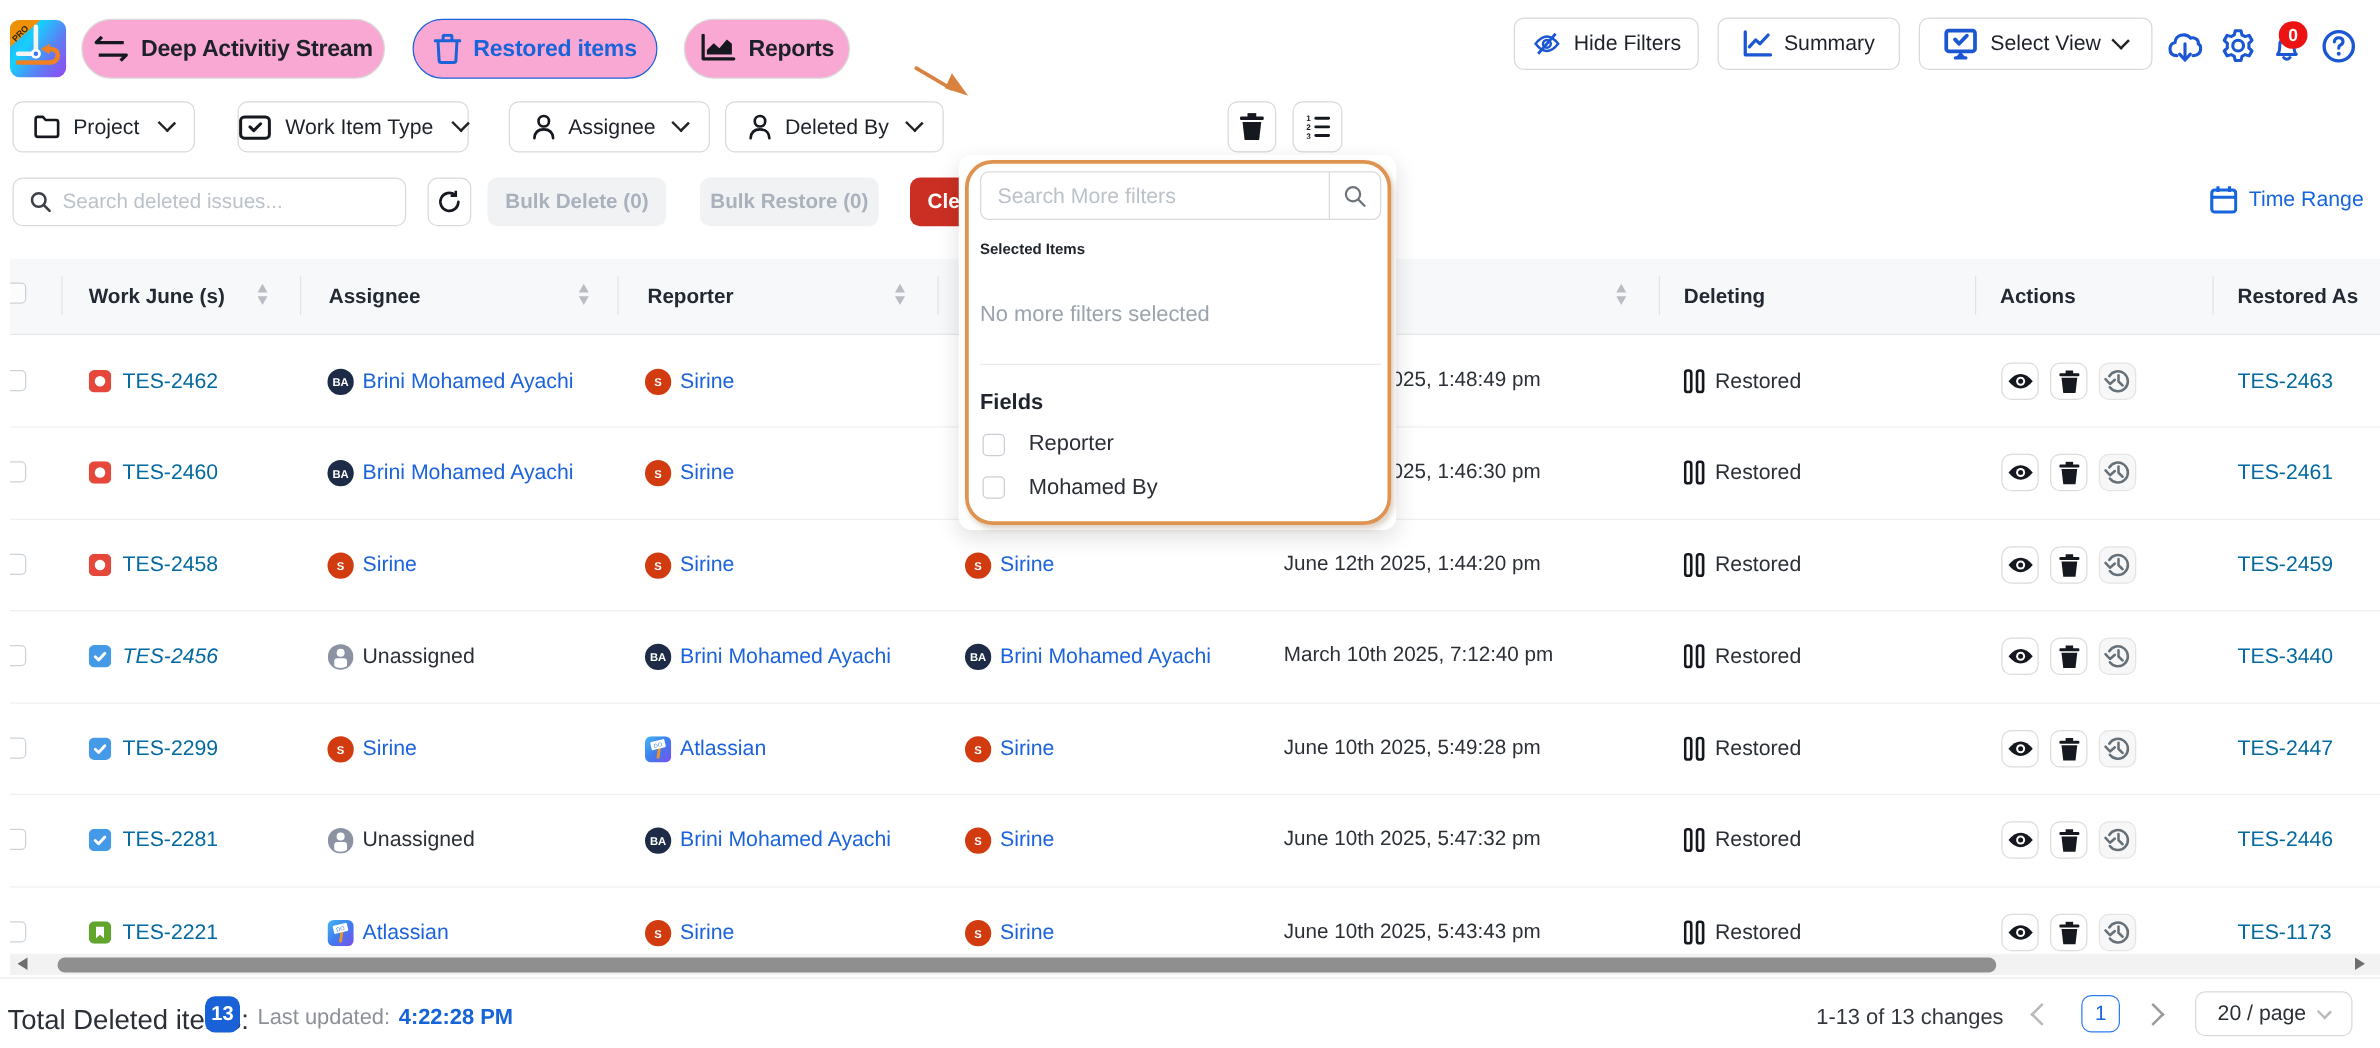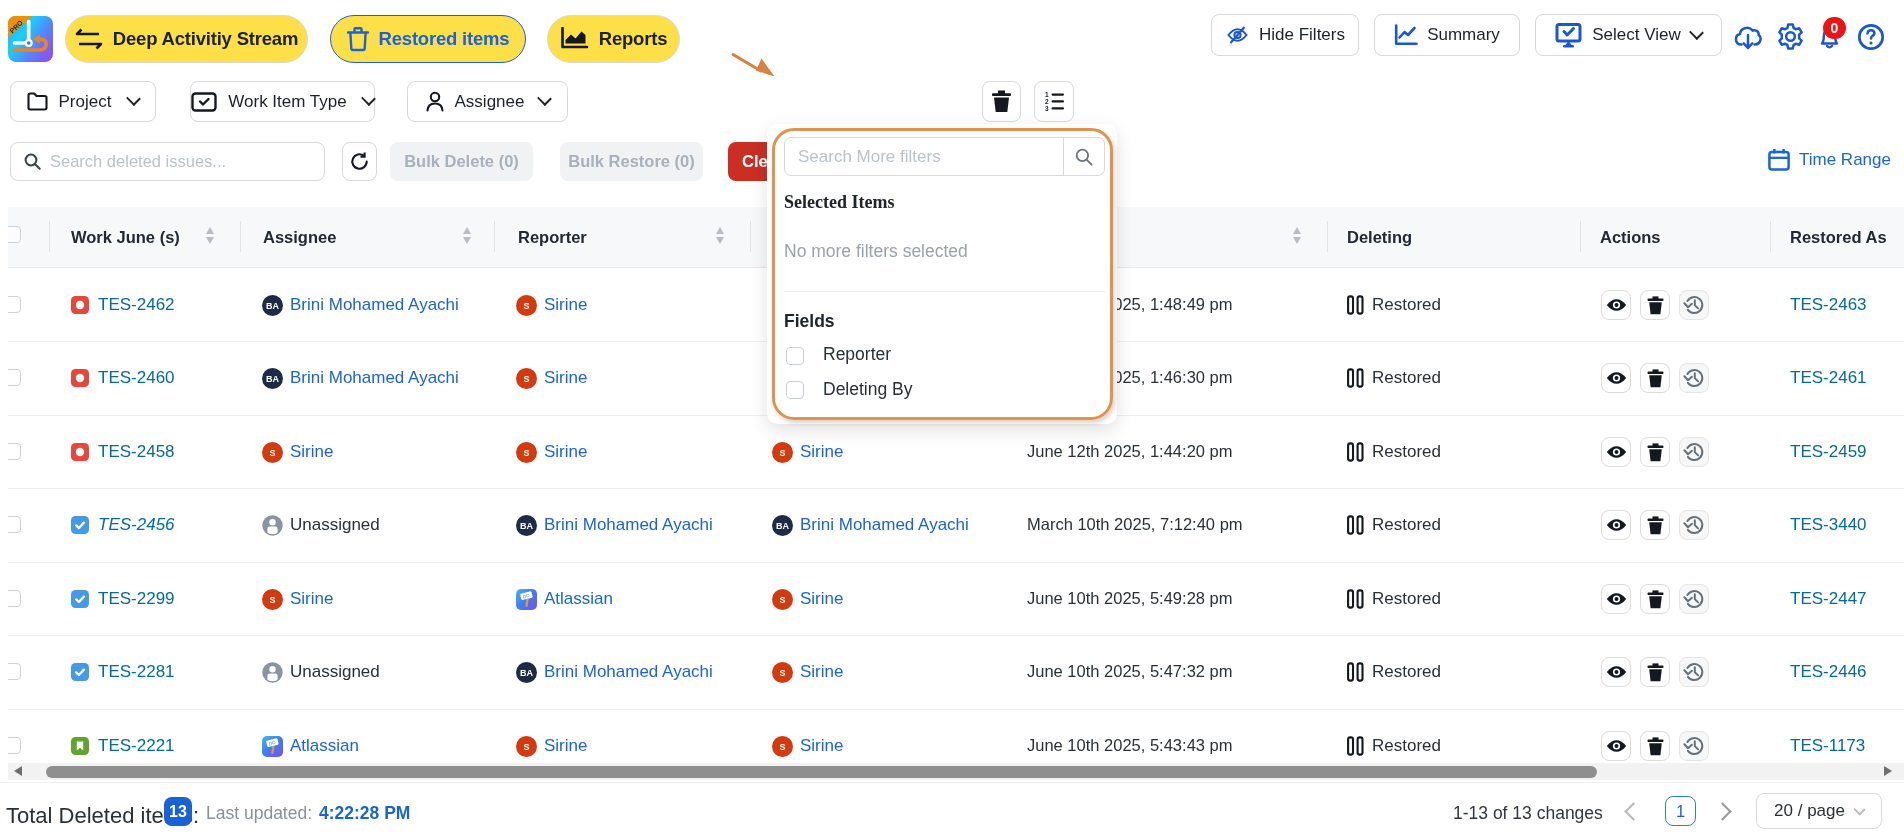--- a/index.html
+++ b/index.html
@@ -1,21 +1,21 @@
 <!DOCTYPE html>
 <html><head>
 <meta charset="utf-8">
 <style>
 * { margin:0; padding:0; box-sizing:border-box; }
 html,body { width:1904px; height:838px; overflow:hidden; background:#fff;
   font-family:"Liberation Sans", sans-serif; }
 .abs { position:absolute; }
 #stage { position:relative; width:1904px; height:838px; background:#fff; overflow:hidden; }
 .pill { position:absolute; display:flex; align-items:center; justify-content:center;
-  background:#fde047; border:1px solid #d9d9d9; border-radius:24px; height:48px;
+  background:#f9a8d4; border:1px solid #d9d9d9; border-radius:24px; height:48px;
   font-size:18.5px; font-weight:700; letter-spacing:-0.2px; color:#1d2129; gap:10px; }
 .btn { position:absolute; display:flex; align-items:center; justify-content:center;
   background:#fff; border:1px solid #d9d9d9; border-radius:8px; height:42px;
   font-size:17px; color:#1d2129; gap:9px; }
 .fbtn { position:absolute; display:flex; align-items:center; justify-content:center;
   background:#fff; border:1px solid #d9d9d9; border-radius:8px; height:41px;
   font-size:17px; color:#1d2129; }
 .link { color:#0369a1; }
 .hdrcell { position:absolute; font-weight:700; font-size:16.5px; color:#222933; top:228px; }
 .sep { position:absolute; width:1px; background:#e2e2e2; top:221px; height:31px; }
@@ -142,20 +142,28 @@
   <span class="chev" style="margin-left:5px;"></span>
 </div>
 <div class="fbtn" style="left:407px; top:81px; width:161px; gap:10px;">
   <svg width="20" height="21" viewBox="0 0 20 21">
     <circle cx="10" cy="6" r="4.2" stroke="#15191f" stroke-width="2.1" fill="none"></circle>
     <path d="M2.5 19.5 Q3 12.5 10 12.5 Q17 12.5 17.5 19.5" stroke="#15191f" stroke-width="2.1" fill="none" stroke-linecap="round"></path>
   </svg>
   <span>Assignee</span>
   <span class="chev" style="margin-left:5px;"></span>
 </div>
+<div class="fbtn" style="left:580px; top:81px; width:175px; gap:10px;">
+  <svg width="20" height="21" viewBox="0 0 20 21">
+    <circle cx="10" cy="6" r="4.2" stroke="#15191f" stroke-width="2.1" fill="none"></circle>
+    <path d="M2.5 19.5 Q3 12.5 10 12.5 Q17 12.5 17.5 19.5" stroke="#15191f" stroke-width="2.1" fill="none" stroke-linecap="round"></path>
+  </svg>
+  <span>Deleted By</span>
+  <span class="chev" style="margin-left:5px;"></span>
+</div>
 <div class="fbtn" style="left:982px; top:81px; width:39px;">
   <svg width="21" height="23" viewBox="0 0 21 23">
     <rect x="1" y="3.2" width="19" height="2.8" rx="1" fill="#15191f"></rect>
     <rect x="7" y="0.5" width="7" height="3.5" fill="#15191f"></rect>
     <path d="M3 7.5 L18 7.5 L16.3 22 L4.7 22 Z" fill="#15191f"></path>
   </svg>
 </div>
 <div class="fbtn" style="left:1034px; top:81px; width:40px;">
   <svg width="19" height="19" viewBox="0 0 19 19">
     <g fill="#15191f">
@@ -542,25 +550,25 @@
 <div class="abs" style="left:772px; top:128px; width:341px; height:292px; border:3px solid #de9350; border-radius:22px; box-shadow:2px 3px 4px rgba(120,80,40,0.25); z-index:12;"></div>
 <div class="abs" style="left:784px; top:137px; width:321px; height:39px; border:1px solid #d9d9d9; border-radius:7px; background:#fff; z-index:11; display:flex; align-items:center;">
   <span style="flex:1; padding-left:13px; color:#bcc2ca; font-size:17px;">Search More filters</span>
   <span style="width:41px; height:100%; border-left:1px solid #d9d9d9; display:flex; align-items:center; justify-content:center;">
     <svg width="18" height="18" viewBox="0 0 18 18">
       <circle cx="7.4" cy="7.4" r="5.7" stroke="#6d737b" stroke-width="1.8" fill="none"></circle>
       <path d="M11.8 11.8 L16.6 16.6" stroke="#6d737b" stroke-width="1.8" stroke-linecap="round"></path>
     </svg>
   </span>
 </div>
-<div class="abs" style="left:784px; top:192px; font-size:18px; font-weight:700; color:#20252d; z-index:11;font-family:Liberation Serif, serif;">Selected Items</div>
+<div class="abs" style="left:784px; top:192px; font-size:12px; font-weight:700; color:#20252d; z-index:11;">Selected Items</div>
 <div class="abs" style="left:784px; top:241px; font-size:17.5px; color:#9aa3ad; z-index:11;">No more filters selected</div>
 <div class="abs" style="left:784px; top:291px; width:321px; height:1px; background:#ebebeb; z-index:11;"></div>
 <div class="abs" style="left:784px; top:311px; font-size:17.5px; font-weight:700; color:#20252d; z-index:11;">Fields</div>
 <div class="abs" style="left:786px; top:347px; width:18px; height:18px; border:1.6px solid #c9ced6; border-radius:4px; background:#fff; z-index:11;"></div>
 <div class="abs" style="left:823px; top:344px; font-size:17.5px; color:#2a2f36; z-index:11;">Reporter</div>
 <div class="abs" style="left:786px; top:381px; width:18px; height:18px; border:1.6px solid #c9ced6; border-radius:4px; background:#fff; z-index:11;"></div>
-<div class="abs" style="left:823px; top:379px; font-size:17.5px; color:#2a2f36; z-index:11;">Deleting By</div>
+<div class="abs" style="left:823px; top:379px; font-size:17.5px; color:#2a2f36; z-index:11;">Mohamed By</div>
 <svg class="abs" style="left:725px; top:45px; z-index:13;" width="60" height="40" viewBox="0 0 60 40">
   <path d="M8 9.5 L36 26" stroke="#d9813f" stroke-width="3" stroke-linecap="round"></path>
   <path d="M49.5 31.5 L31 25.5 L36.5 13.5 Z" fill="#d9813f"></path>
 </svg>
 </div>
 
 </body></html>

